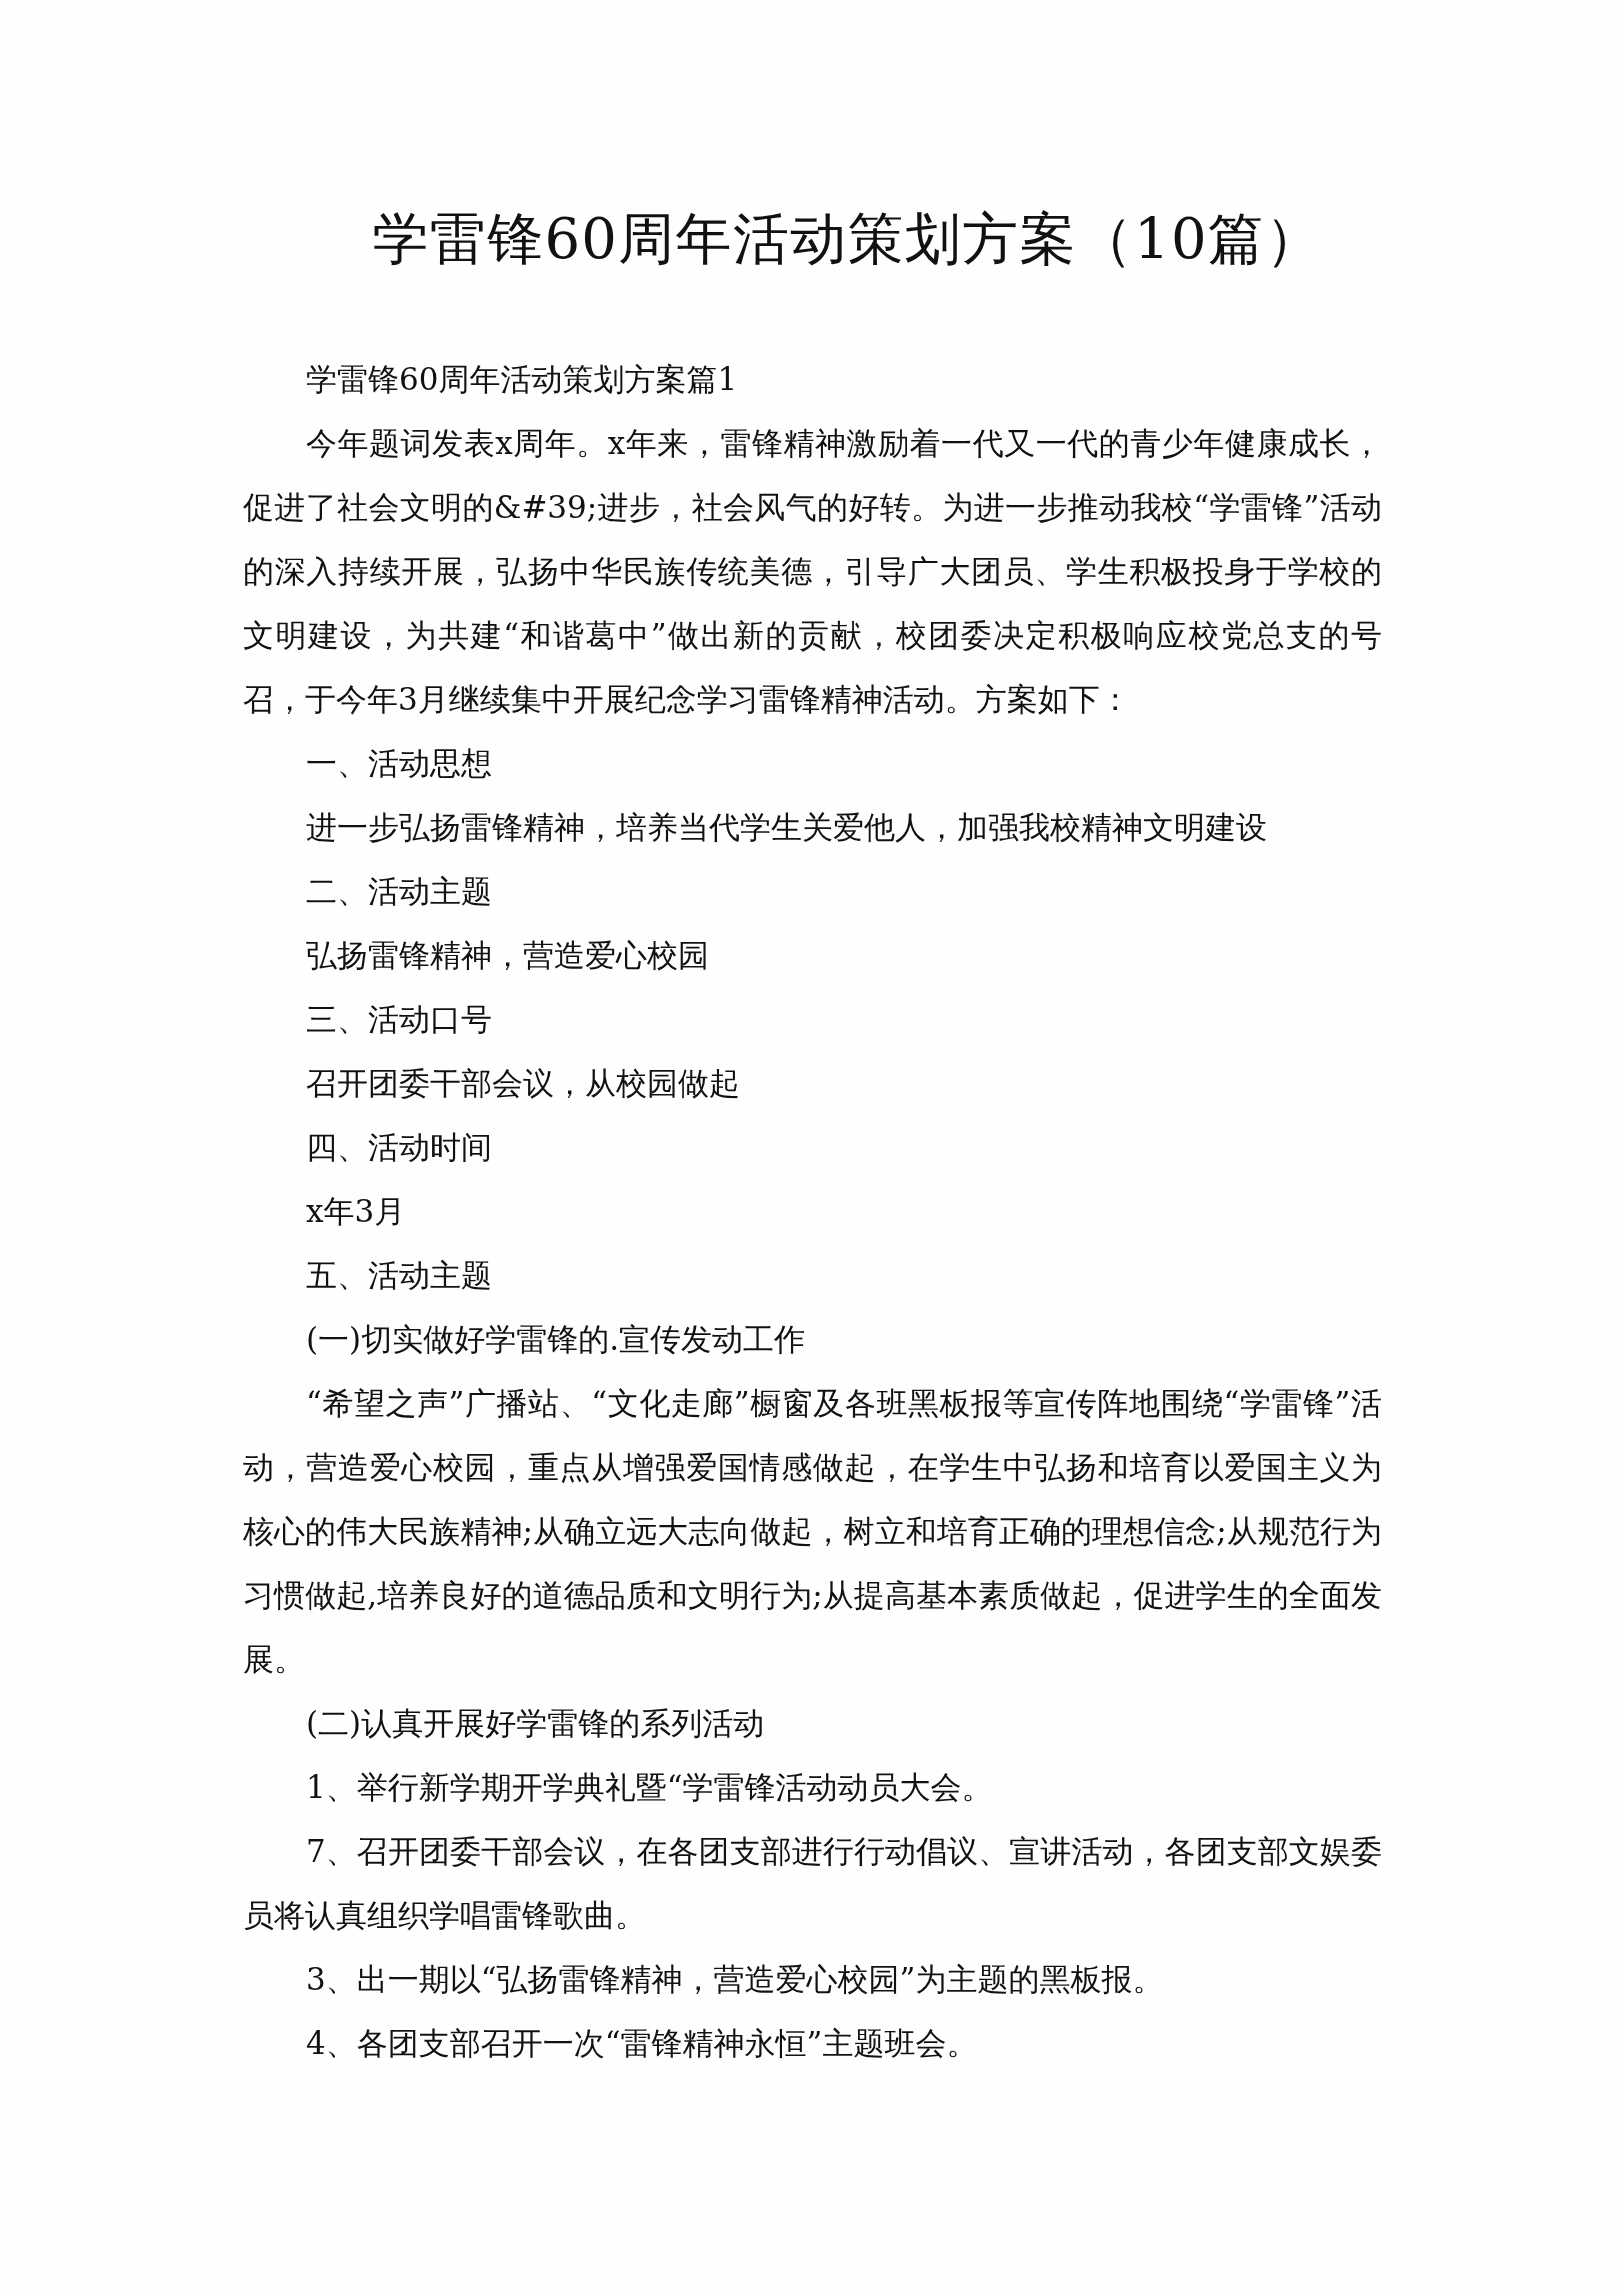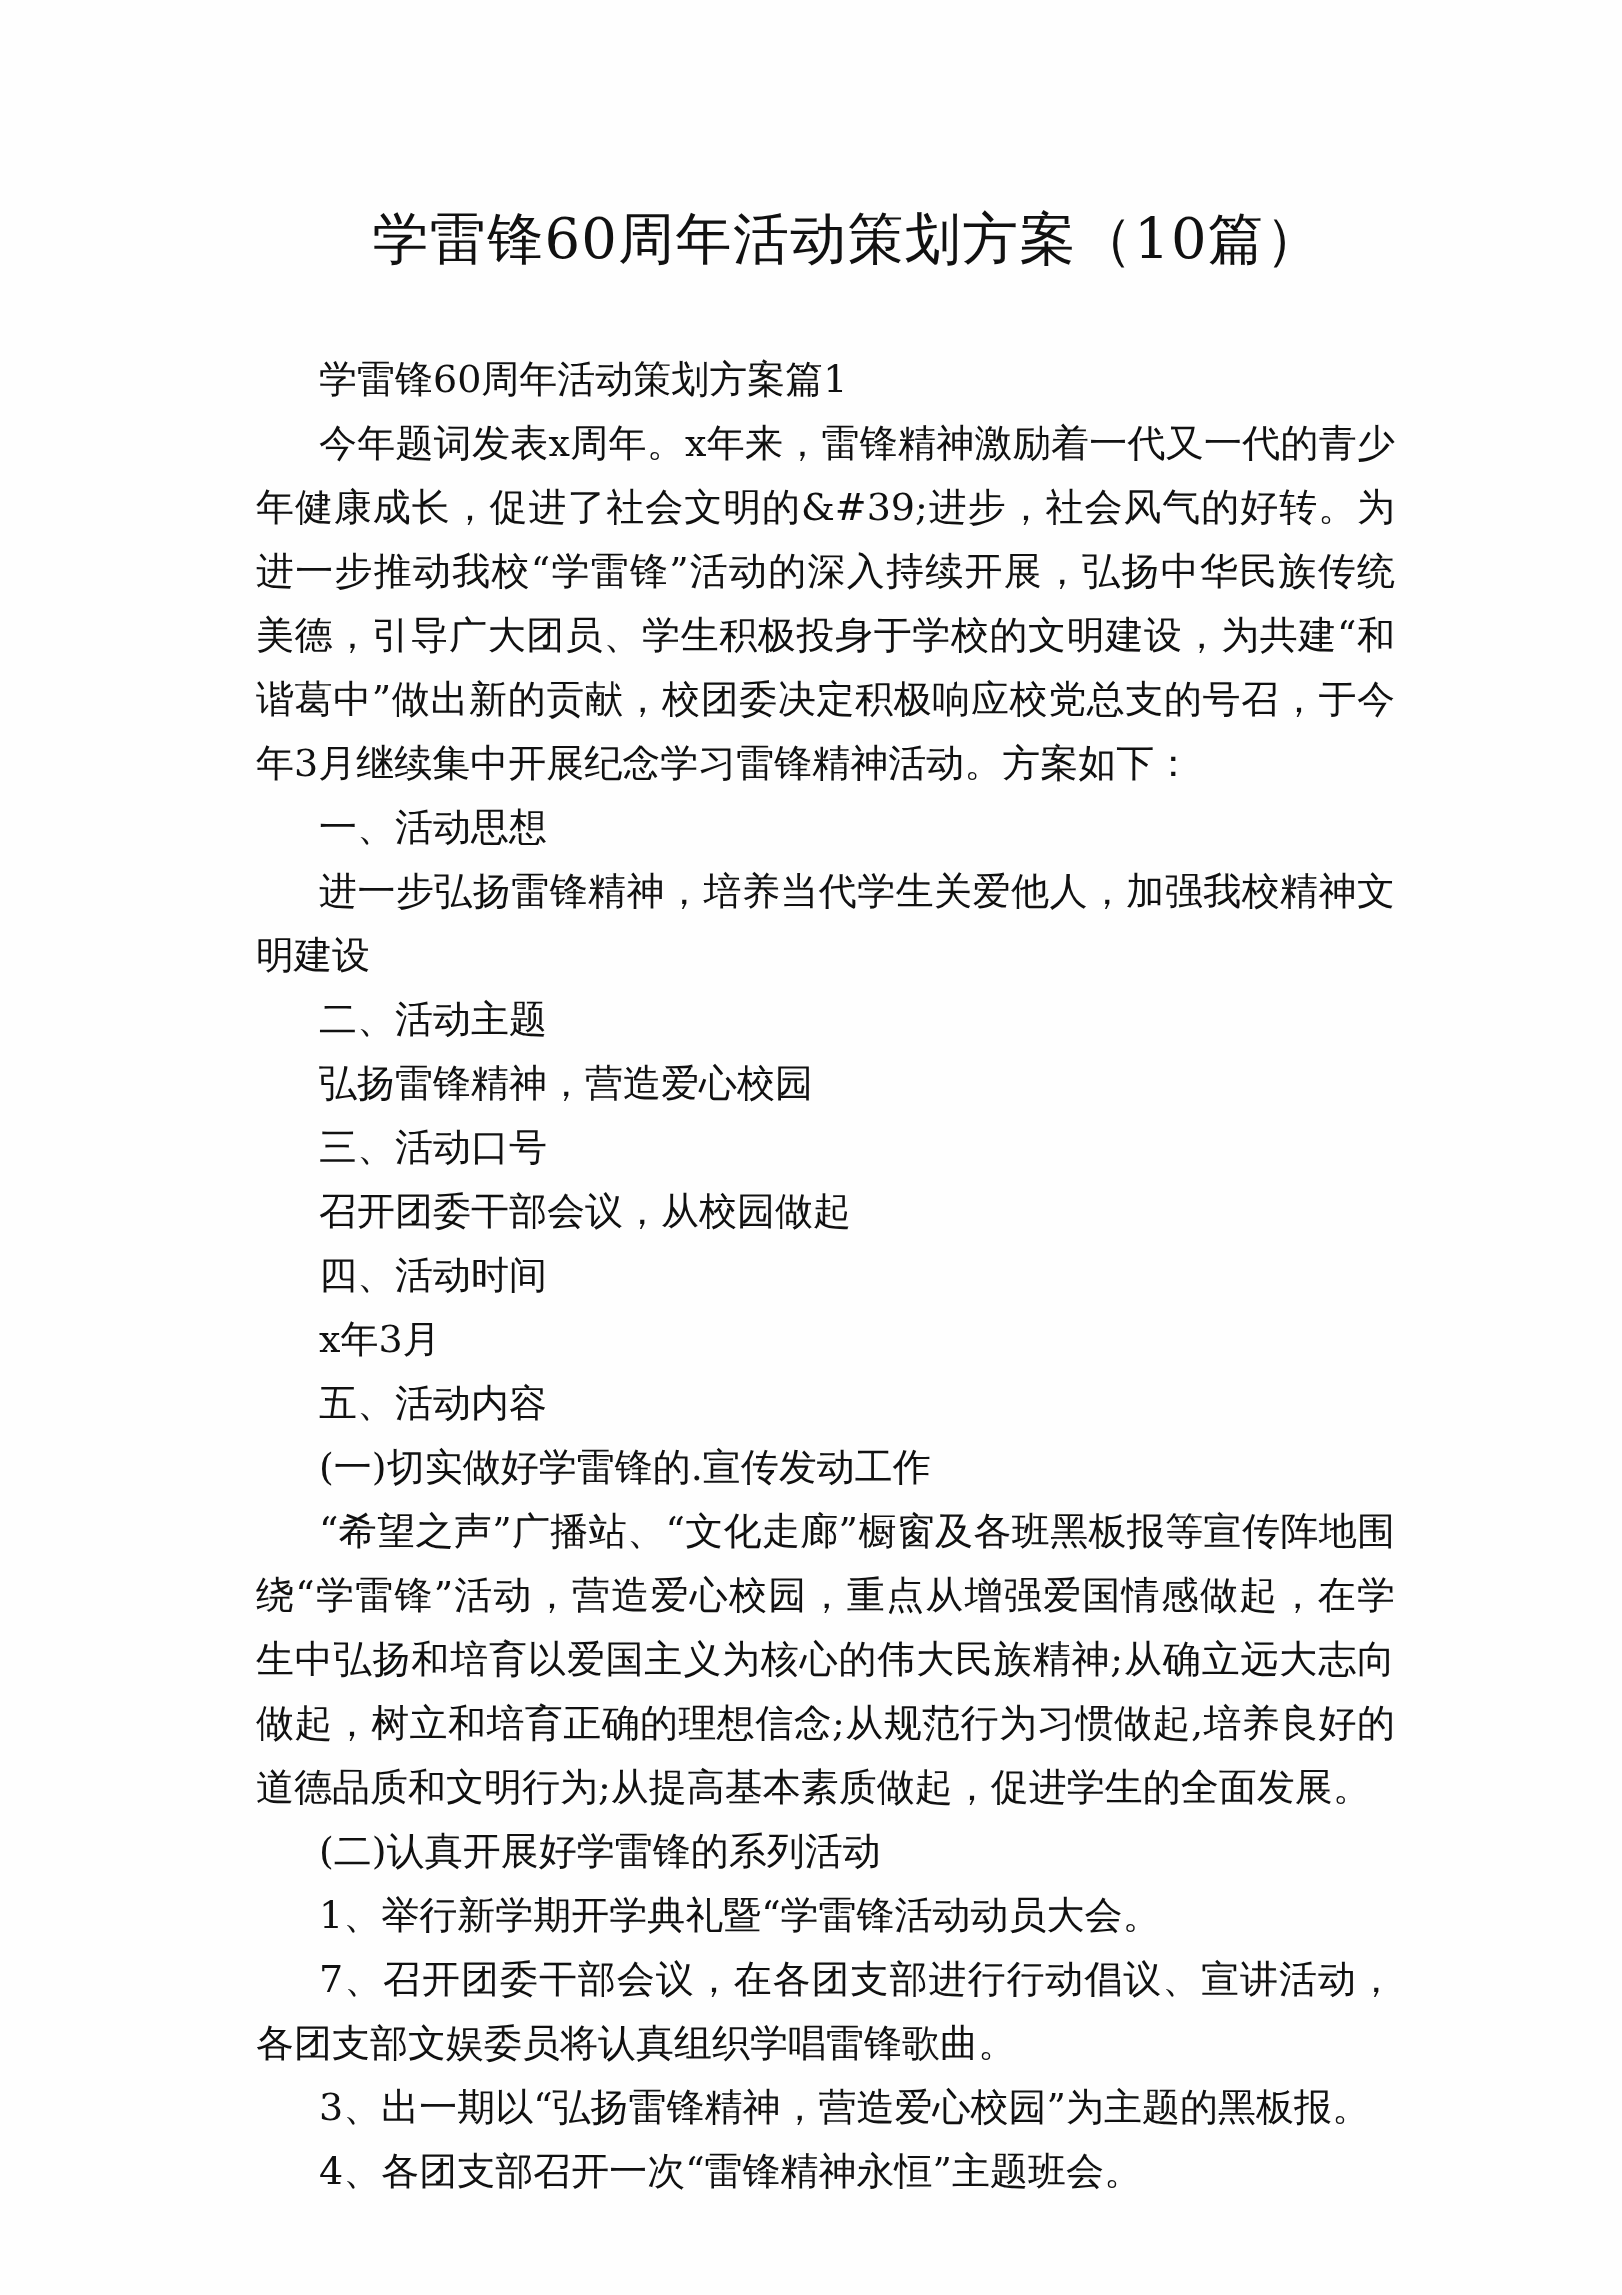--- a/index.html
+++ b/index.html
@@ -31,24 +31,24 @@
       text-align: center;
       font-size: 56px;
       line-height: 85px;
       letter-spacing: 1.3px;
       font-weight: normal;
       margin: 0;
       padding-left: 36px;
     }
     .body {
       position: absolute;
-      left: 256px;
+      left: 243px;
       top: 347px;
       width: 1139px;
-      font-size: 38px;
+      font-size: 31px;
       line-height: 64px;
       text-align: justify;
       text-justify: inter-character;
     }
     .body p {
       margin: 0;
       padding: 0;
       text-indent: 63px;
     }
   </style>
@@ -62,21 +62,21 @@
     <p>学雷锋60周年活动策划方案篇1</p>
     <p>今年题词发表x周年。x年来，雷锋精神激励着一代又一代的青少年健康成长，促进了社会文明的&amp;#39;进步，社会风气的好转。为进一步推动我校“学雷锋”活动的深入持续开展，弘扬中华民族传统美德，引导广大团员、学生积极投身于学校的文明建设，为共建“和谐葛中”做出新的贡献，校团委决定积极响应校党总支的号召，于今年3月继续集中开展纪念学习雷锋精神活动。方案如下：</p>
     <p>一、活动思想</p>
     <p>进一步弘扬雷锋精神，培养当代学生关爱他人，加强我校精神文明建设</p>
     <p>二、活动主题</p>
     <p>弘扬雷锋精神，营造爱心校园</p>
     <p>三、活动口号</p>
     <p>召开团委干部会议，从校园做起</p>
     <p>四、活动时间</p>
     <p>x年3月</p>
-    <p>五、活动内容</p>
+    <p>五、活动主题</p>
     <p>(一)切实做好学雷锋的.宣传发动工作</p>
     <p>“希望之声”广播站、“文化走廊”橱窗及各班黑板报等宣传阵地围绕“学雷锋”活动，营造爱心校园，重点从增强爱国情感做起，在学生中弘扬和培育以爱国主义为核心的伟大民族精神;从确立远大志向做起，树立和培育正确的理想信念;从规范行为习惯做起,培养良好的道德品质和文明行为;从提高基本素质做起，促进学生的全面发展。</p>
     <p>(二)认真开展好学雷锋的系列活动</p>
     <p>1、举行新学期开学典礼暨“学雷锋活动动员大会。</p>
     <p>7、召开团委干部会议，在各团支部进行行动倡议、宣讲活动，各团支部文娱委员将认真组织学唱雷锋歌曲。</p>
     <p>3、出一期以“弘扬雷锋精神，营造爱心校园”为主题的黑板报。</p>
     <p>4、各团支部召开一次“雷锋精神永恒”主题班会。</p>
   </div>
 </div>
 

